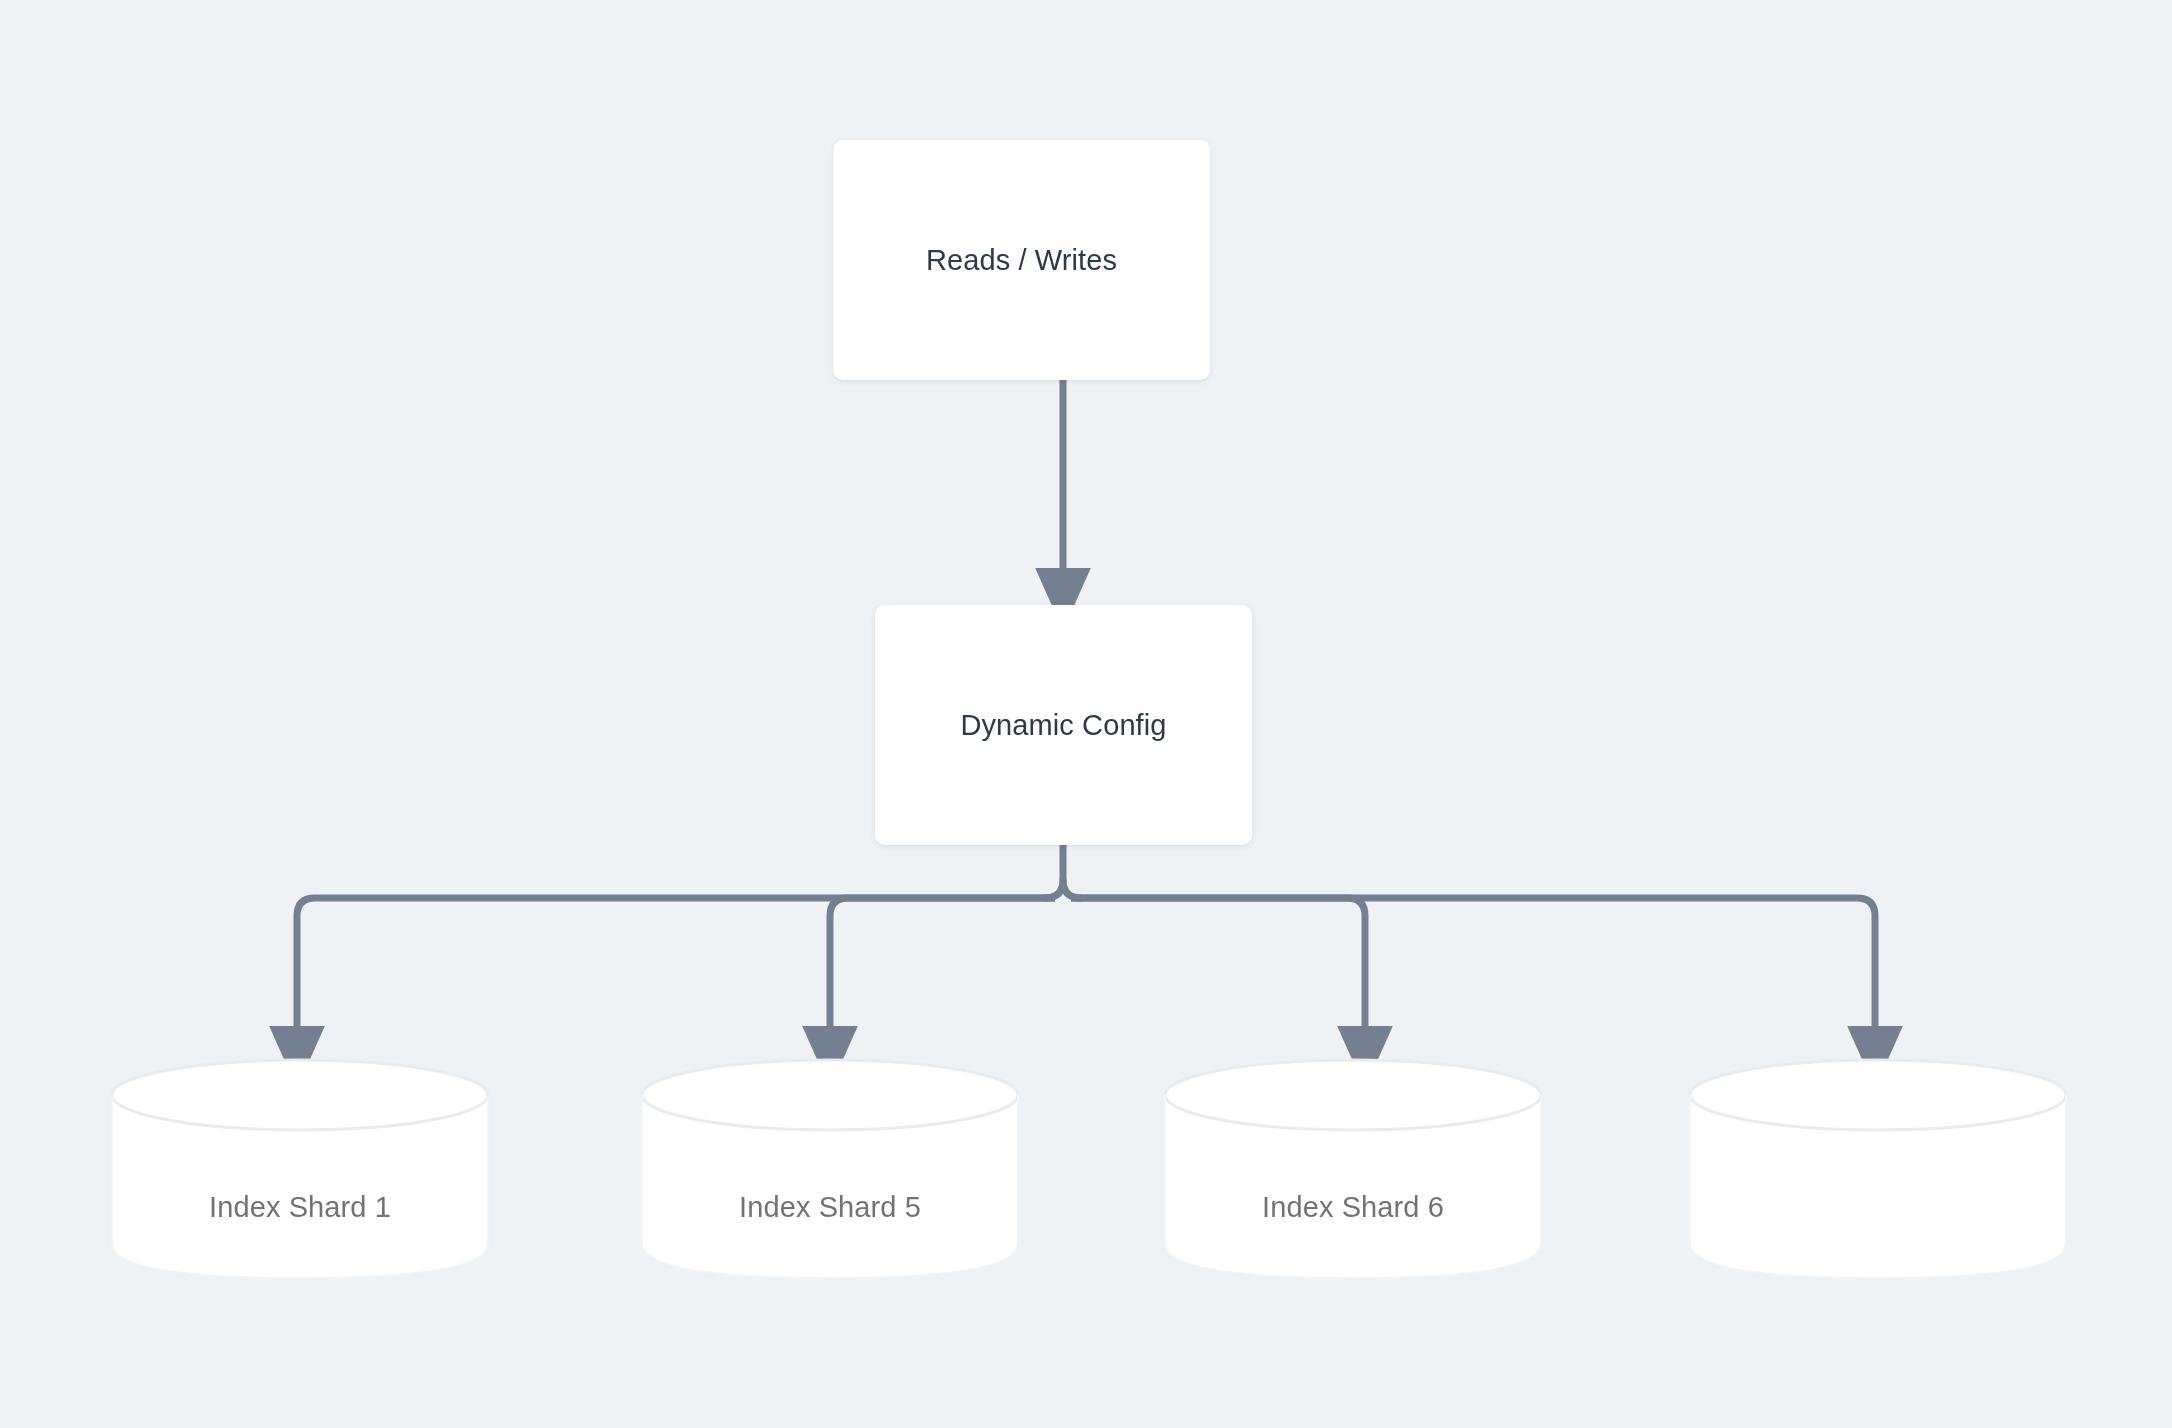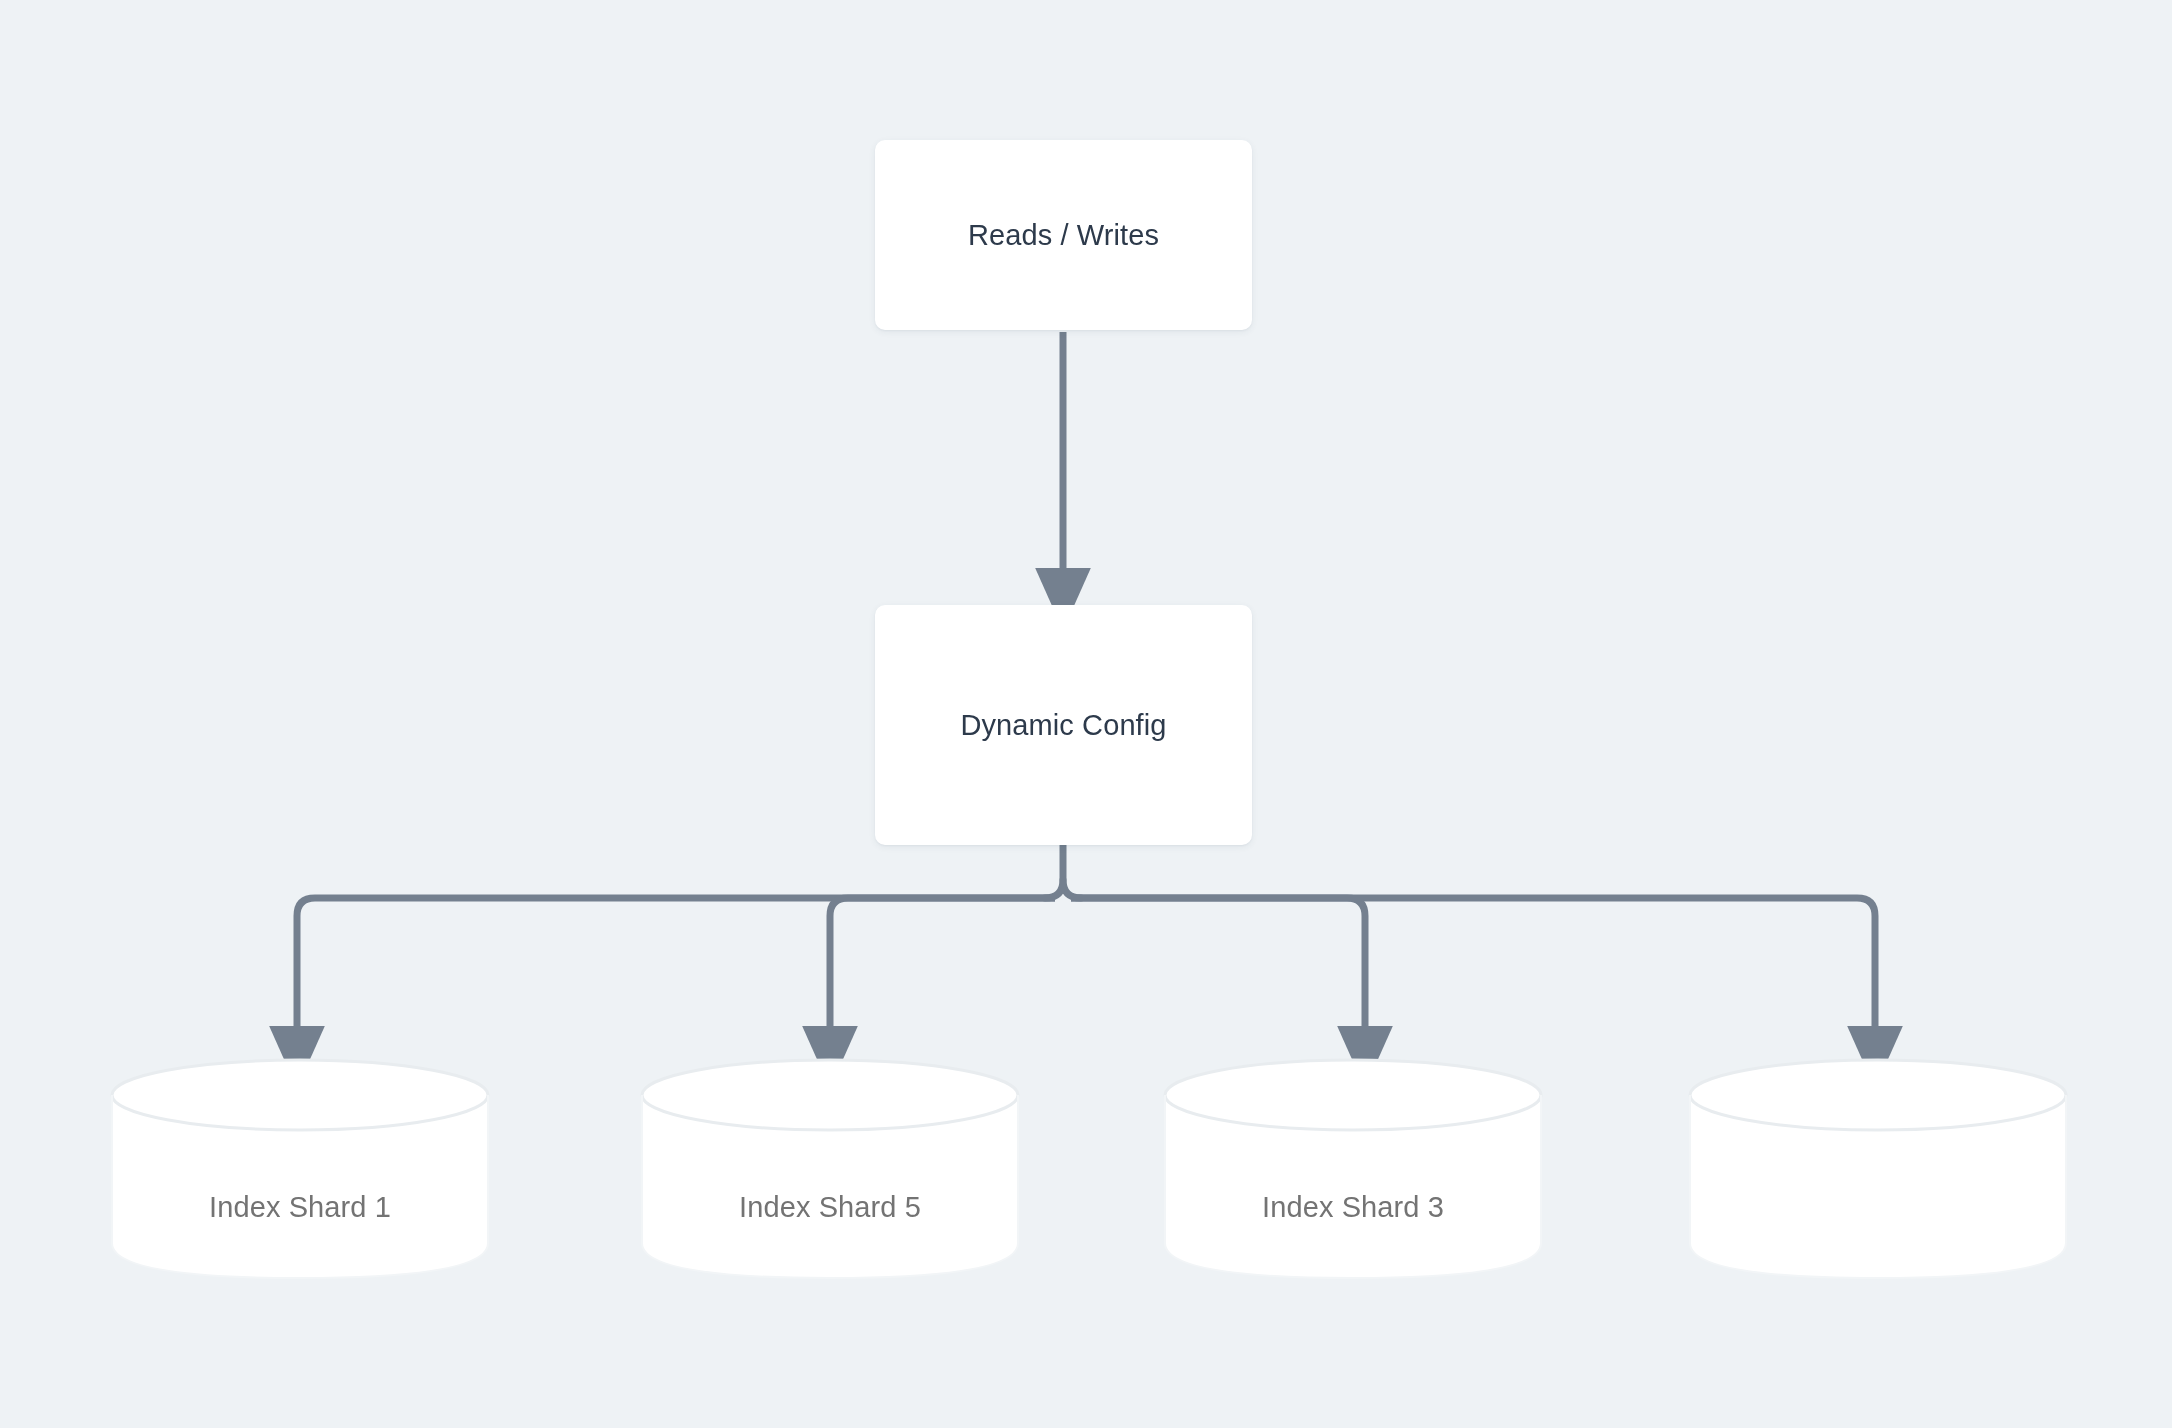--- a/index.html
+++ b/index.html
@@ -32,24 +32,24 @@
     justify-content: center;
   }
   .node-box .node-label {
     font-size: 29px;
     color: #2d3a4b;
     letter-spacing: 0.1px;
     white-space: nowrap;
   }
 
   #box-reads-writes {
-    left: 875px;
+    left: 833px;
     top: 140px;
     width: 377px;
-    height: 190px;
+    height: 240px;
   }
   #box-dynamic-config {
     left: 875px;
     top: 605px;
     width: 377px;
     height: 240px;
     align-items: center;
   }
 
   
@@ -142,21 +142,21 @@
     </svg>
     <div class="cyl-label">Index Shard 5</div>
   </div>
 
   <div id="shard-3" class="cylinder">
     <svg width="380" height="222" viewBox="0 0 380 222">
       <path d="M2,37 L2,185 Q2,220 190,220 Q378,220 378,185 L378,37 Z" fill="#ffffff"></path>
       <ellipse cx="190" cy="37" rx="188" ry="35" fill="#ffffff" stroke="#e8ecef" stroke-width="3"></ellipse>
       <path d="M2,37 L2,185 Q2,220 190,220 Q378,220 378,185 L378,37" fill="none" stroke="#f2f5f7" stroke-width="2"></path>
     </svg>
-    <div class="cyl-label">Index Shard 3</div>
+    <div class="cyl-label">Index Shard 6</div>
   </div>
 
   <div id="shard-4" class="cylinder">
     <svg width="380" height="222" viewBox="0 0 380 222">
       <path d="M2,37 L2,185 Q2,220 190,220 Q378,220 378,185 L378,37 Z" fill="#ffffff"></path>
       <ellipse cx="190" cy="37" rx="188" ry="35" fill="#ffffff" stroke="#e8ecef" stroke-width="3"></ellipse>
       <path d="M2,37 L2,185 Q2,220 190,220 Q378,220 378,185 L378,37" fill="none" stroke="#f2f5f7" stroke-width="2"></path>
     </svg>
   </div>
 

